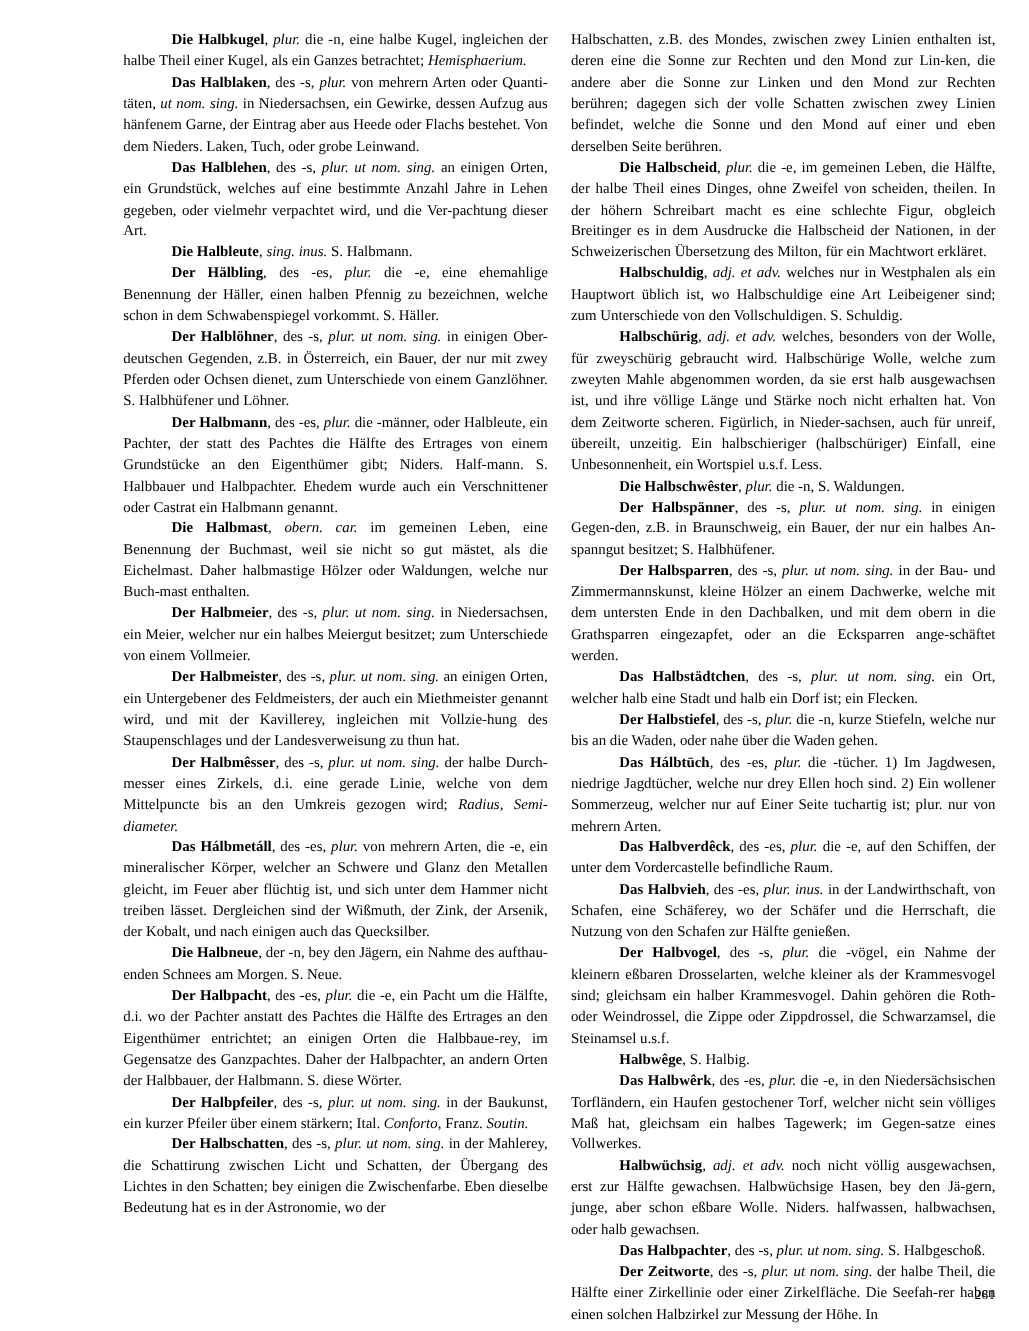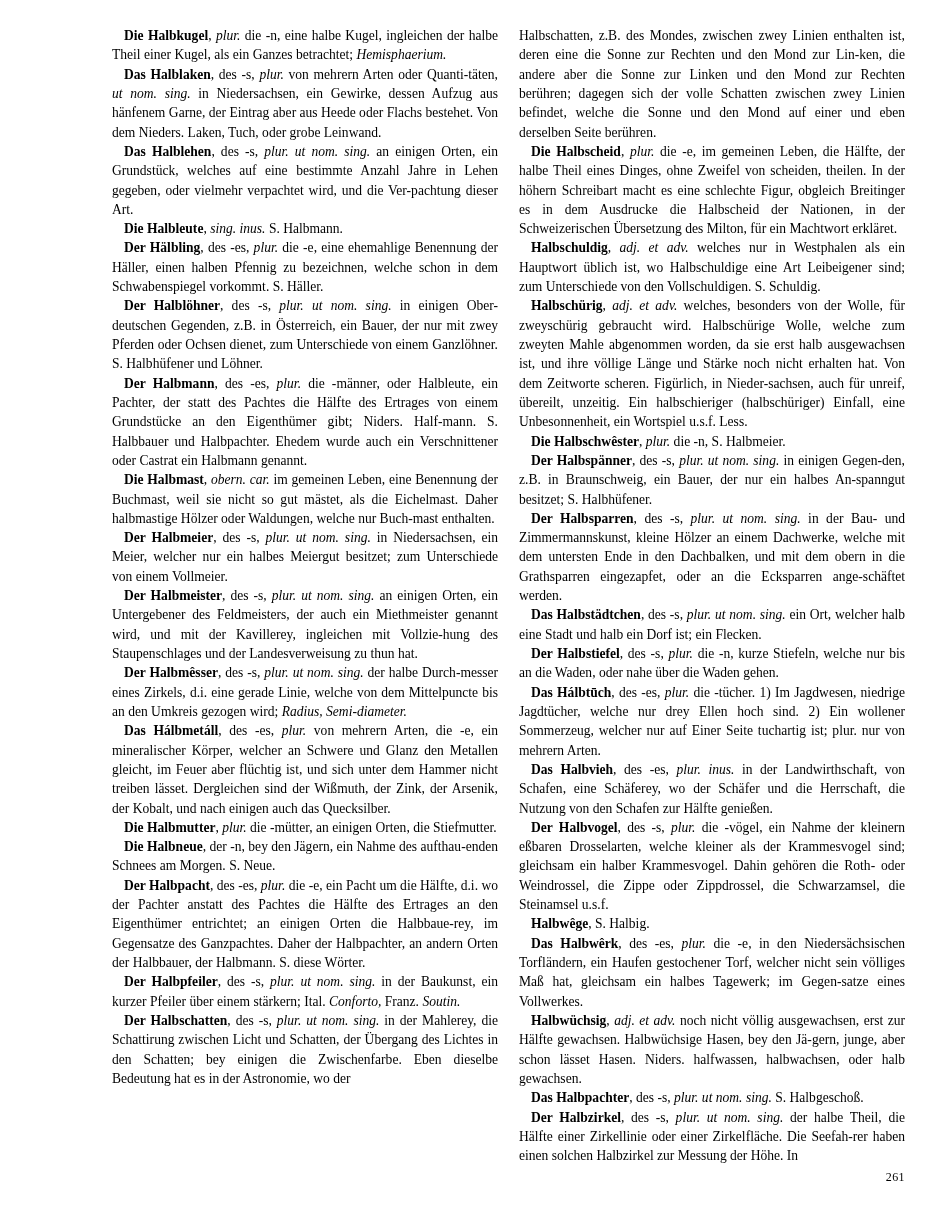--- a/index.html
+++ b/index.html
@@ -50,20 +50,21 @@
   }
   
   .entry.cont {
     text-indent: 0;
   }
   .entry.head {
     text-indent: 12px;
   }
   .hw {
     font-weight: bold;
+    margin-left: 32px;
   }
   .it {
     font-style: italic;
   }
   .pg {
     position: absolute;
     right: 30px;
     bottom: 26px;
     font-size: 12px;
     line-height: 14px;
@@ -82,42 +83,42 @@
         <p class="entry head"><span class="hw">Das Halblehen</span><span>, des -s, </span><span class="it">plur. ut nom. sing.</span><span> an einigen Orten, ein Grundstück, welches auf eine bestimmte Anzahl Jahre in Lehen gegeben, oder vielmehr verpachtet wird, und die Ver-pachtung dieser Art.</span></p>
         <p class="entry head"><span class="hw">Die Halbleute</span><span>, </span><span class="it">sing. inus.</span><span> S. Halbmann.</span></p>
         <p class="entry head"><span class="hw">Der Hälbling</span><span>, des -es, </span><span class="it">plur.</span><span> die -e, eine ehemahlige Benennung der Häller, einen halben Pfennig zu bezeichnen, welche schon in dem Schwabenspiegel vorkommt. S. Häller.</span></p>
         <p class="entry head"><span class="hw">Der Halblöhner</span><span>, des -s, </span><span class="it">plur. ut nom. sing.</span><span> in einigen Ober-deutschen Gegenden, z.B. in Österreich, ein Bauer, der nur mit zwey Pferden oder Ochsen dienet, zum Unterschiede von einem Ganzlöhner. S. Halbhüfener und Löhner.</span></p>
         <p class="entry head"><span class="hw">Der Halbmann</span><span>, des -es, </span><span class="it">plur.</span><span> die -männer, oder Halbleute, ein Pachter, der statt des Pachtes die Hälfte des Ertrages von einem Grundstücke an den Eigenthümer gibt; Niders. Half-mann. S. Halbbauer und Halbpachter. Ehedem wurde auch ein Verschnittener oder Castrat ein Halbmann genannt.</span></p>
         <p class="entry head"><span class="hw">Die Halbmast</span><span>, </span><span class="it">obern. car.</span><span> im gemeinen Leben, eine Benennung der Buchmast, weil sie nicht so gut mästet, als die Eichelmast. Daher halbmastige Hölzer oder Waldungen, welche nur Buch-mast enthalten.</span></p>
         <p class="entry head"><span class="hw">Der Halbmeier</span><span>, des -s, </span><span class="it">plur. ut nom. sing.</span><span> in Niedersachsen, ein Meier, welcher nur ein halbes Meiergut besitzet; zum Unterschiede von einem Vollmeier.</span></p>
         <p class="entry head"><span class="hw">Der Halbmeister</span><span>, des -s, </span><span class="it">plur. ut nom. sing.</span><span> an einigen Orten, ein Untergebener des Feldmeisters, der auch ein Miethmeister genannt wird, und mit der Kavillerey, ingleichen mit Vollzie-hung des Staupenschlages und der Landesverweisung zu thun hat.</span></p>
         <p class="entry head"><span class="hw">Der Halbmêsser</span><span>, des -s, </span><span class="it">plur. ut nom. sing.</span><span> der halbe Durch-messer eines Zirkels, d.i. eine gerade Linie, welche von dem Mittelpuncte bis an den Umkreis gezogen wird; </span><span class="it">Radius, Semi-diameter.</span></p>
         <p class="entry head"><span class="hw">Das Hálbmetáll</span><span>, des -es, </span><span class="it">plur.</span><span> von mehrern Arten, die -e, ein mineralischer Körper, welcher an Schwere und Glanz den Metallen gleicht, im Feuer aber flüchtig ist, und sich unter dem Hammer nicht treiben lässet. Dergleichen sind der Wißmuth, der Zink, der Arsenik, der Kobalt, und nach einigen auch das Quecksilber.</span></p>
-        <p class="entry head"><span class="hw">Die Halbmutter</span><span>, </span><span class="it">plur.</span><span> die -mütter, an einigen Orten, die Stiefmutter.</span></p>
         <p class="entry head"><span class="hw">Die Halbneue</span><span>, der -n, bey den Jägern, ein Nahme des aufthau-enden Schnees am Morgen. S. Neue.</span></p>
         <p class="entry head"><span class="hw">Der Halbpacht</span><span>, des -es, </span><span class="it">plur.</span><span> die -e, ein Pacht um die Hälfte, d.i. wo der Pachter anstatt des Pachtes die Hälfte des Ertrages an den Eigenthümer entrichtet; an einigen Orten die Halbbaue-rey, im Gegensatze des Ganzpachtes. Daher der Halbpachter, an andern Orten der Halbbauer, der Halbmann. S. diese Wörter.</span></p>
         <p class="entry head"><span class="hw">Der Halbpfeiler</span><span>, des -s, </span><span class="it">plur. ut nom. sing.</span><span> in der Baukunst, ein kurzer Pfeiler über einem stärkern; Ital. </span><span class="it">Conforto,</span><span> Franz. </span><span class="it">Soutin.</span></p>
         <p class="entry head"><span class="hw">Der Halbschatten</span><span>, des -s, </span><span class="it">plur. ut nom. sing.</span><span> in der Mahlerey, die Schattirung zwischen Licht und Schatten, der Übergang des Lichtes in den Schatten; bey einigen die Zwischenfarbe. Eben dieselbe Bedeutung hat es in der Astronomie, wo der</span></p>
       </div>
     <div class="column" id="col-1">
         <p class="entry cont"><span>Halbschatten, z.B. des Mondes, zwischen zwey Linien enthalten ist, deren eine die Sonne zur Rechten und den Mond zur Lin-ken, die andere aber die Sonne zur Linken und den Mond zur Rechten berühren; dagegen sich der volle Schatten zwischen zwey Linien befindet, welche die Sonne und den Mond auf einer und eben derselben Seite berühren.</span></p>
         <p class="entry head"><span class="hw">Die Halbscheid</span><span>, </span><span class="it">plur.</span><span> die -e, im gemeinen Leben, die Hälfte, der halbe Theil eines Dinges, ohne Zweifel von scheiden, theilen. In der höhern Schreibart macht es eine schlechte Figur, obgleich Breitinger es in dem Ausdrucke die Halbscheid der Nationen, in der Schweizerischen Übersetzung des Milton, für ein Machtwort erkläret.</span></p>
         <p class="entry head"><span class="hw">Halbschuldig</span><span>, </span><span class="it">adj. et adv.</span><span> welches nur in Westphalen als ein Hauptwort üblich ist, wo Halbschuldige eine Art Leibeigener sind; zum Unterschiede von den Vollschuldigen. S. Schuldig.</span></p>
         <p class="entry head"><span class="hw">Halbschürig</span><span>, </span><span class="it">adj. et adv.</span><span> welches, besonders von der Wolle, für zweyschürig gebraucht wird. Halbschürige Wolle, welche zum zweyten Mahle abgenommen worden, da sie erst halb ausgewachsen ist, und ihre völlige Länge und Stärke noch nicht erhalten hat. Von dem Zeitworte scheren. Figürlich, in Nieder-sachsen, auch für unreif, übereilt, unzeitig. Ein halbschieriger (halbschüriger) Einfall, eine Unbesonnenheit, ein Wortspiel u.s.f. Less.</span></p>
-        <p class="entry head"><span class="hw">Die Halbschwêster</span><span>, </span><span class="it">plur.</span><span> die -n, S. Halbmeier.</span></p>
+        <p class="entry head"><span class="hw">Die Halbschwêster</span><span>, </span><span class="it">plur.</span><span> die -n, S. Waldungen.</span></p>
         <p class="entry head"><span class="hw">Der Halbspänner</span><span>, des -s, </span><span class="it">plur. ut nom. sing.</span><span> in einigen Gegen-den, z.B. in Braunschweig, ein Bauer, der nur ein halbes An-spanngut besitzet; S. Halbhüfener.</span></p>
         <p class="entry head"><span class="hw">Der Halbsparren</span><span>, des -s, </span><span class="it">plur. ut nom. sing.</span><span> in der Bau- und Zimmermannskunst, kleine Hölzer an einem Dachwerke, welche mit dem untersten Ende in den Dachbalken, und mit dem obern in die Grathsparren eingezapfet, oder an die Ecksparren ange-schäftet werden.</span></p>
         <p class="entry head"><span class="hw">Das Halbstädtchen</span><span>, des -s, </span><span class="it">plur. ut nom. sing.</span><span> ein Ort, welcher halb eine Stadt und halb ein Dorf ist; ein Flecken.</span></p>
         <p class="entry head"><span class="hw">Der Halbstiefel</span><span>, des -s, </span><span class="it">plur.</span><span> die -n, kurze Stiefeln, welche nur bis an die Waden, oder nahe über die Waden gehen.</span></p>
         <p class="entry head"><span class="hw">Das Hálbtūch</span><span>, des -es, </span><span class="it">plur.</span><span> die -tücher. 1) Im Jagdwesen, niedrige Jagdtücher, welche nur drey Ellen hoch sind. 2) Ein wollener Sommerzeug, welcher nur auf Einer Seite tuchartig ist; plur. nur von mehrern Arten.</span></p>
+        <p class="entry head"><span class="hw">Das Halbverdêck</span><span>, des -es, </span><span class="it">plur.</span><span> die -e, auf den Schiffen, der unter dem Vordercastelle befindliche Raum.</span></p>
         <p class="entry head"><span class="hw">Das Halbvieh</span><span>, des -es, </span><span class="it">plur. inus.</span><span> in der Landwirthschaft, von Schafen, eine Schäferey, wo der Schäfer und die Herrschaft, die Nutzung von den Schafen zur Hälfte genießen.</span></p>
         <p class="entry head"><span class="hw">Der Halbvogel</span><span>, des -s, </span><span class="it">plur.</span><span> die -vögel, ein Nahme der kleinern eßbaren Drosselarten, welche kleiner als der Krammesvogel sind; gleichsam ein halber Krammesvogel. Dahin gehören die Roth- oder Weindrossel, die Zippe oder Zippdrossel, die Schwarzamsel, die Steinamsel u.s.f.</span></p>
         <p class="entry head"><span class="hw">Halbwêge</span><span>, S. Halbig.</span></p>
         <p class="entry head"><span class="hw">Das Halbwêrk</span><span>, des -es, </span><span class="it">plur.</span><span> die -e, in den Niedersächsischen Torfländern, ein Haufen gestochener Torf, welcher nicht sein völliges Maß hat, gleichsam ein halbes Tagewerk; im Gegen-satze eines Vollwerkes.</span></p>
-        <p class="entry head"><span class="hw">Halbwüchsig</span><span>, </span><span class="it">adj. et adv.</span><span> noch nicht völlig ausgewachsen, erst zur Hälfte gewachsen. Halbwüchsige Hasen, bey den Jä-gern, junge, aber schon lässet Hasen. Niders. halfwassen, halbwachsen, oder halb gewachsen.</span></p>
+        <p class="entry head"><span class="hw">Halbwüchsig</span><span>, </span><span class="it">adj. et adv.</span><span> noch nicht völlig ausgewachsen, erst zur Hälfte gewachsen. Halbwüchsige Hasen, bey den Jä-gern, junge, aber schon eßbare Wolle. Niders. halfwassen, halbwachsen, oder halb gewachsen.</span></p>
         <p class="entry head"><span class="hw">Das Halbpachter</span><span>, des -s, </span><span class="it">plur. ut nom. sing.</span><span> S. Halbgeschoß.</span></p>
-        <p class="entry head"><span class="hw">Der Halbzirkel</span><span>, des -s, </span><span class="it">plur. ut nom. sing.</span><span> der halbe Theil, die Hälfte einer Zirkellinie oder einer Zirkelfläche. Die Seefah-rer haben einen solchen Halbzirkel zur Messung der Höhe. In</span></p>
+        <p class="entry head"><span class="hw">Der Zeitworte</span><span>, des -s, </span><span class="it">plur. ut nom. sing.</span><span> der halbe Theil, die Hälfte einer Zirkellinie oder einer Zirkelfläche. Die Seefah-rer haben einen solchen Halbzirkel zur Messung der Höhe. In</span></p>
       </div>
   </div>
 
   <div class="pg">261</div>
 
 </div>
 
 </body></html>

